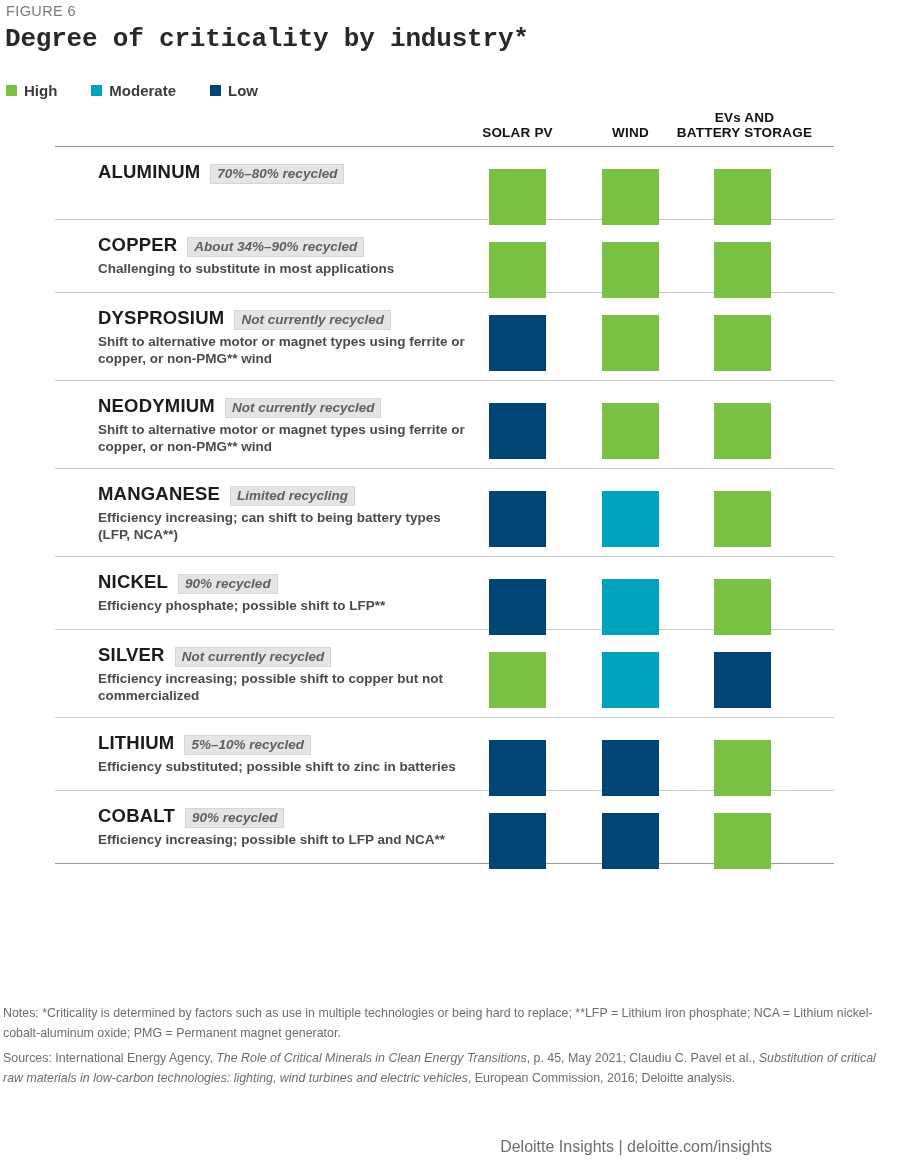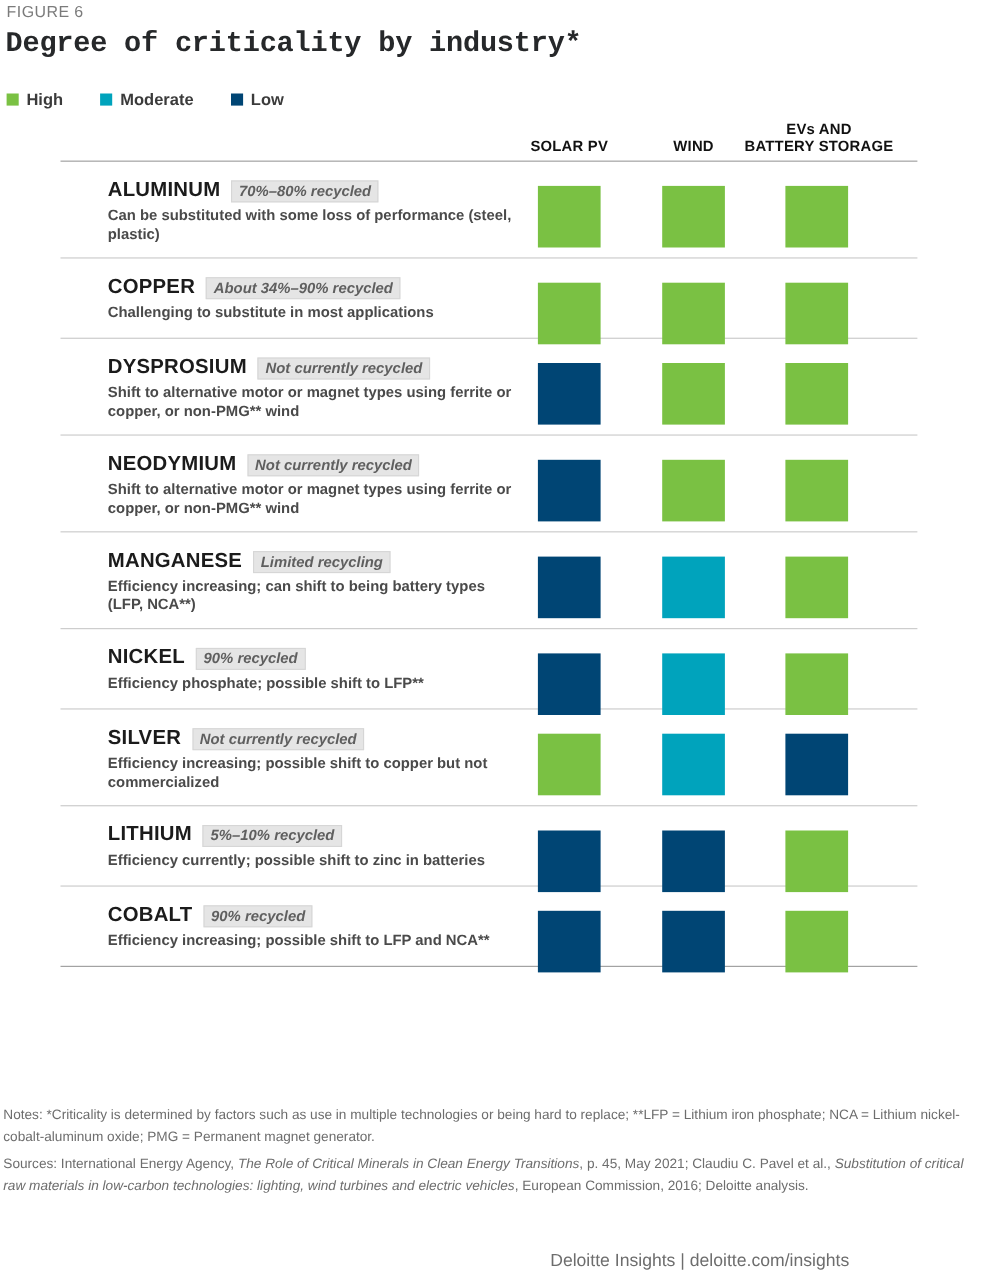--- a/index.html
+++ b/index.html
@@ -229,21 +229,20 @@
 
   <div class="table" id="table">
       <div class="rule"></div>
       <div class="row">
         <div class="row-inner">
           <div class="row-text">
             <div class="mineral-line">
               <span class="mineral-name">ALUMINUM</span>
               <span class="recycle-badge">70%–80% recycled</span>
             </div>
-            <div class="sub-text">Can be substituted with some loss of performance (steel, plastic)</div>
           </div>
           <div class="swatches">
             <div class="swatch s0" style="background: rgb(122, 193, 67);"></div>
             <div class="swatch s1" style="background: rgb(122, 193, 67);"></div>
             <div class="swatch s2" style="background: rgb(122, 193, 67);"></div>
           </div>
         </div>
       </div>
       <div class="rule light"></div>
       <div class="row">
@@ -348,21 +347,21 @@
         </div>
       </div>
       <div class="rule light"></div>
       <div class="row">
         <div class="row-inner">
           <div class="row-text">
             <div class="mineral-line">
               <span class="mineral-name">LITHIUM</span>
               <span class="recycle-badge">5%–10% recycled</span>
             </div>
-            <div class="sub-text">Efficiency currently; possible shift to zinc in batteries</div>
+            <div class="sub-text">Efficiency substituted; possible shift to zinc in batteries</div>
           </div>
           <div class="swatches">
             <div class="swatch s0" style="background: rgb(0, 69, 116);"></div>
             <div class="swatch s1" style="background: rgb(0, 69, 116);"></div>
             <div class="swatch s2" style="background: rgb(122, 193, 67);"></div>
           </div>
         </div>
       </div>
       <div class="rule light"></div>
       <div class="row">

